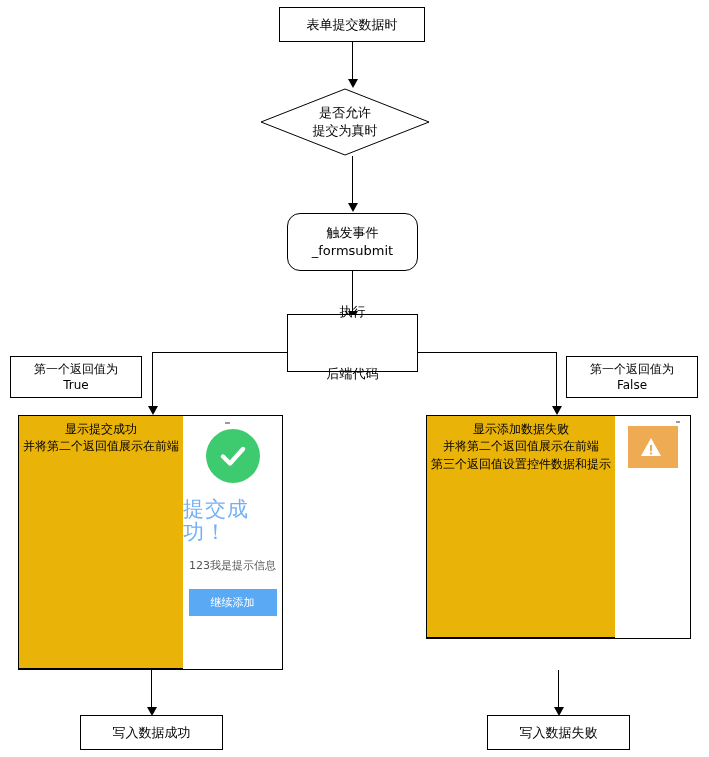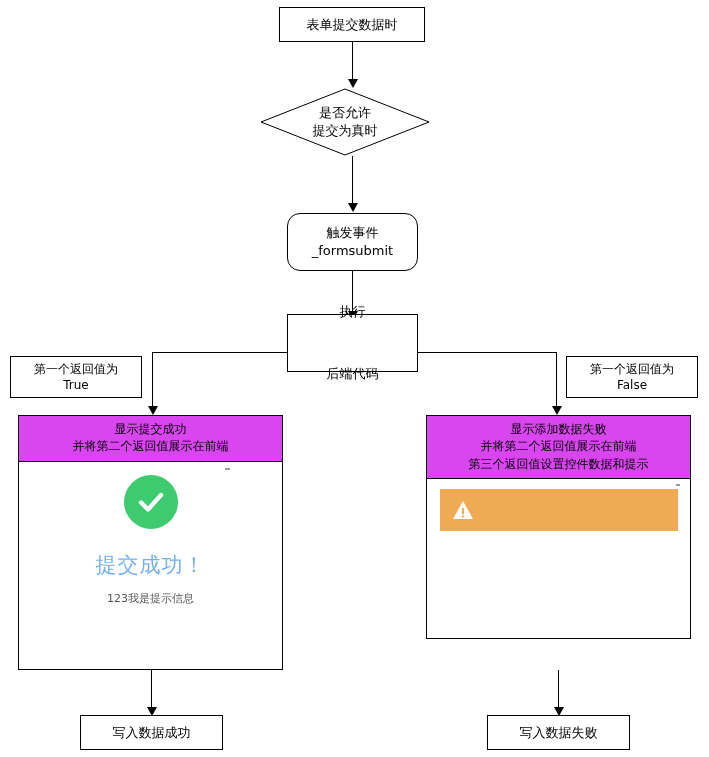--- a/index.html
+++ b/index.html
@@ -72,23 +72,23 @@
     border-left: 5px solid transparent;
     border-right: 5px solid transparent;
     border-top: 9px solid #000000;
   }
 
   
   .panel {
     position: absolute;
     box-sizing: border-box;
     border: 1px solid #000000;
-    background: #d946ef;
-    display: flex;
-    flex-direction: column;
+    background: #eab308;
+    display: flex;
+    flex-direction: row;
   }
   .panel-header {
     box-sizing: border-box;
     border-bottom: 1px solid #000000;
     text-align: center;
     font-size: 12px;
     line-height: 1.45;
     padding: 5px 4px 5px;
     color: #000000;
   }
@@ -114,21 +114,21 @@
   .check-circle {
     width: 54px; height: 54px;
     border-radius: 50%;
     background: #3ecb70;
     display: flex;
     align-items: center;
     justify-content: center;
   }
   .check-circle svg { display: block; }
   .success-title {
-    margin-top: 25px;
+    margin-top: 15px;
     font-size: 21px;
     color: #72b0f4;
     letter-spacing: 1px;
     line-height: 1.1;
   }
   .success-msg {
     margin-top: 14px;
     font-size: 11px;
     color: #555555;
   }
@@ -250,20 +250,21 @@
     <div class="panel-body">
       <div class="success-shot">
         <div class="shot-dot"></div>
         <div class="check-circle">
           <svg width="34" height="34" viewBox="0 0 34 34">
             <polyline points="7,17.5 14,24.5 27,10" fill="none" stroke="#ffffff" stroke-width="4.4" stroke-linecap="round" stroke-linejoin="round"></polyline>
           </svg>
         </div>
         <div class="success-title">提交成功！</div>
         <div class="success-msg">123我是提示信息</div>
+        <button class="success-btn">继续添加</button>
       </div>
     </div>
   </div>
 
   <div class="panel" style="left:426px; top:415px; width:265px; height:224px;">
     <div class="panel-header">
       <span class="ln">显示添加数据失败</span>
       <span class="ln">并将第二个返回值展示在前端</span>
       <span class="ln">第三个返回值设置控件数据和提示</span>
     </div>

